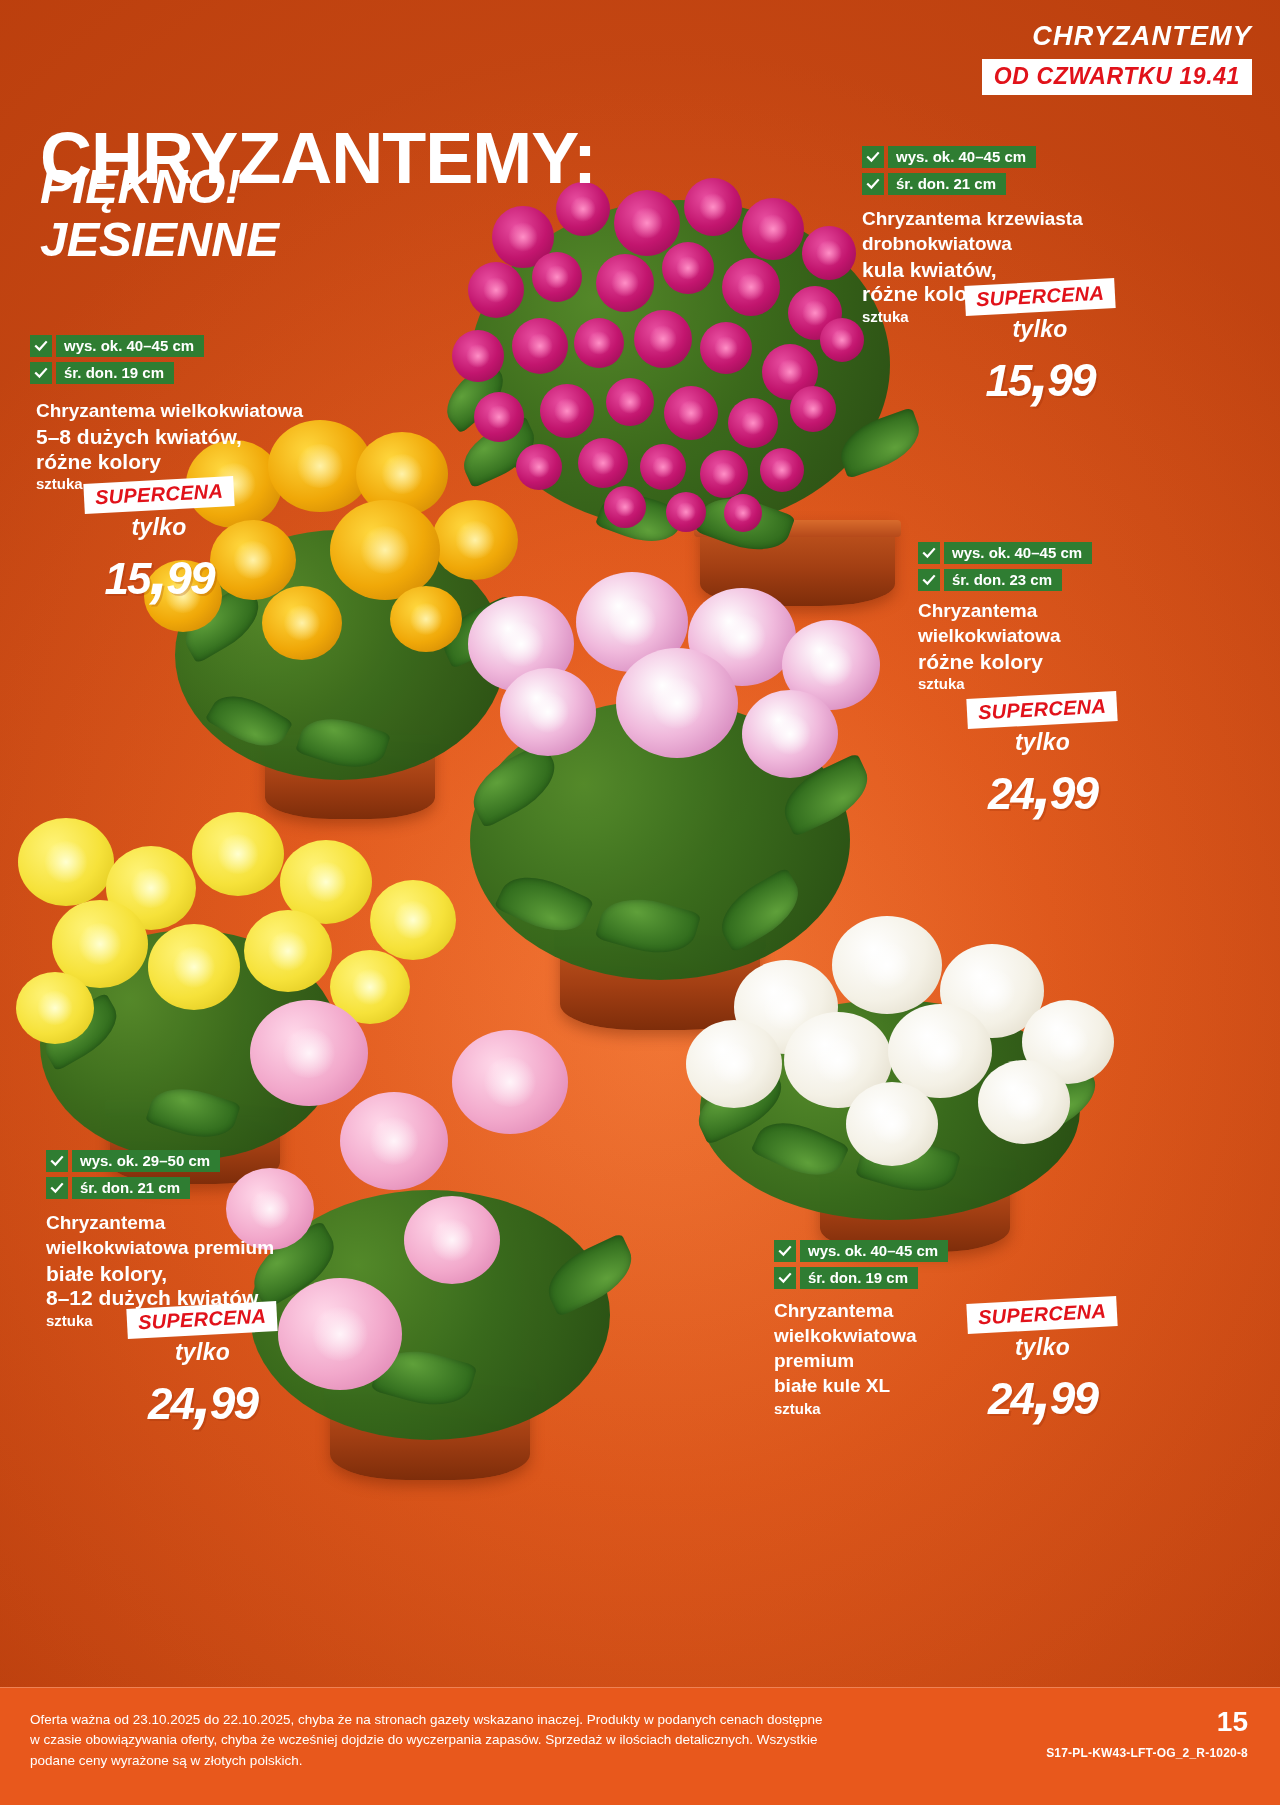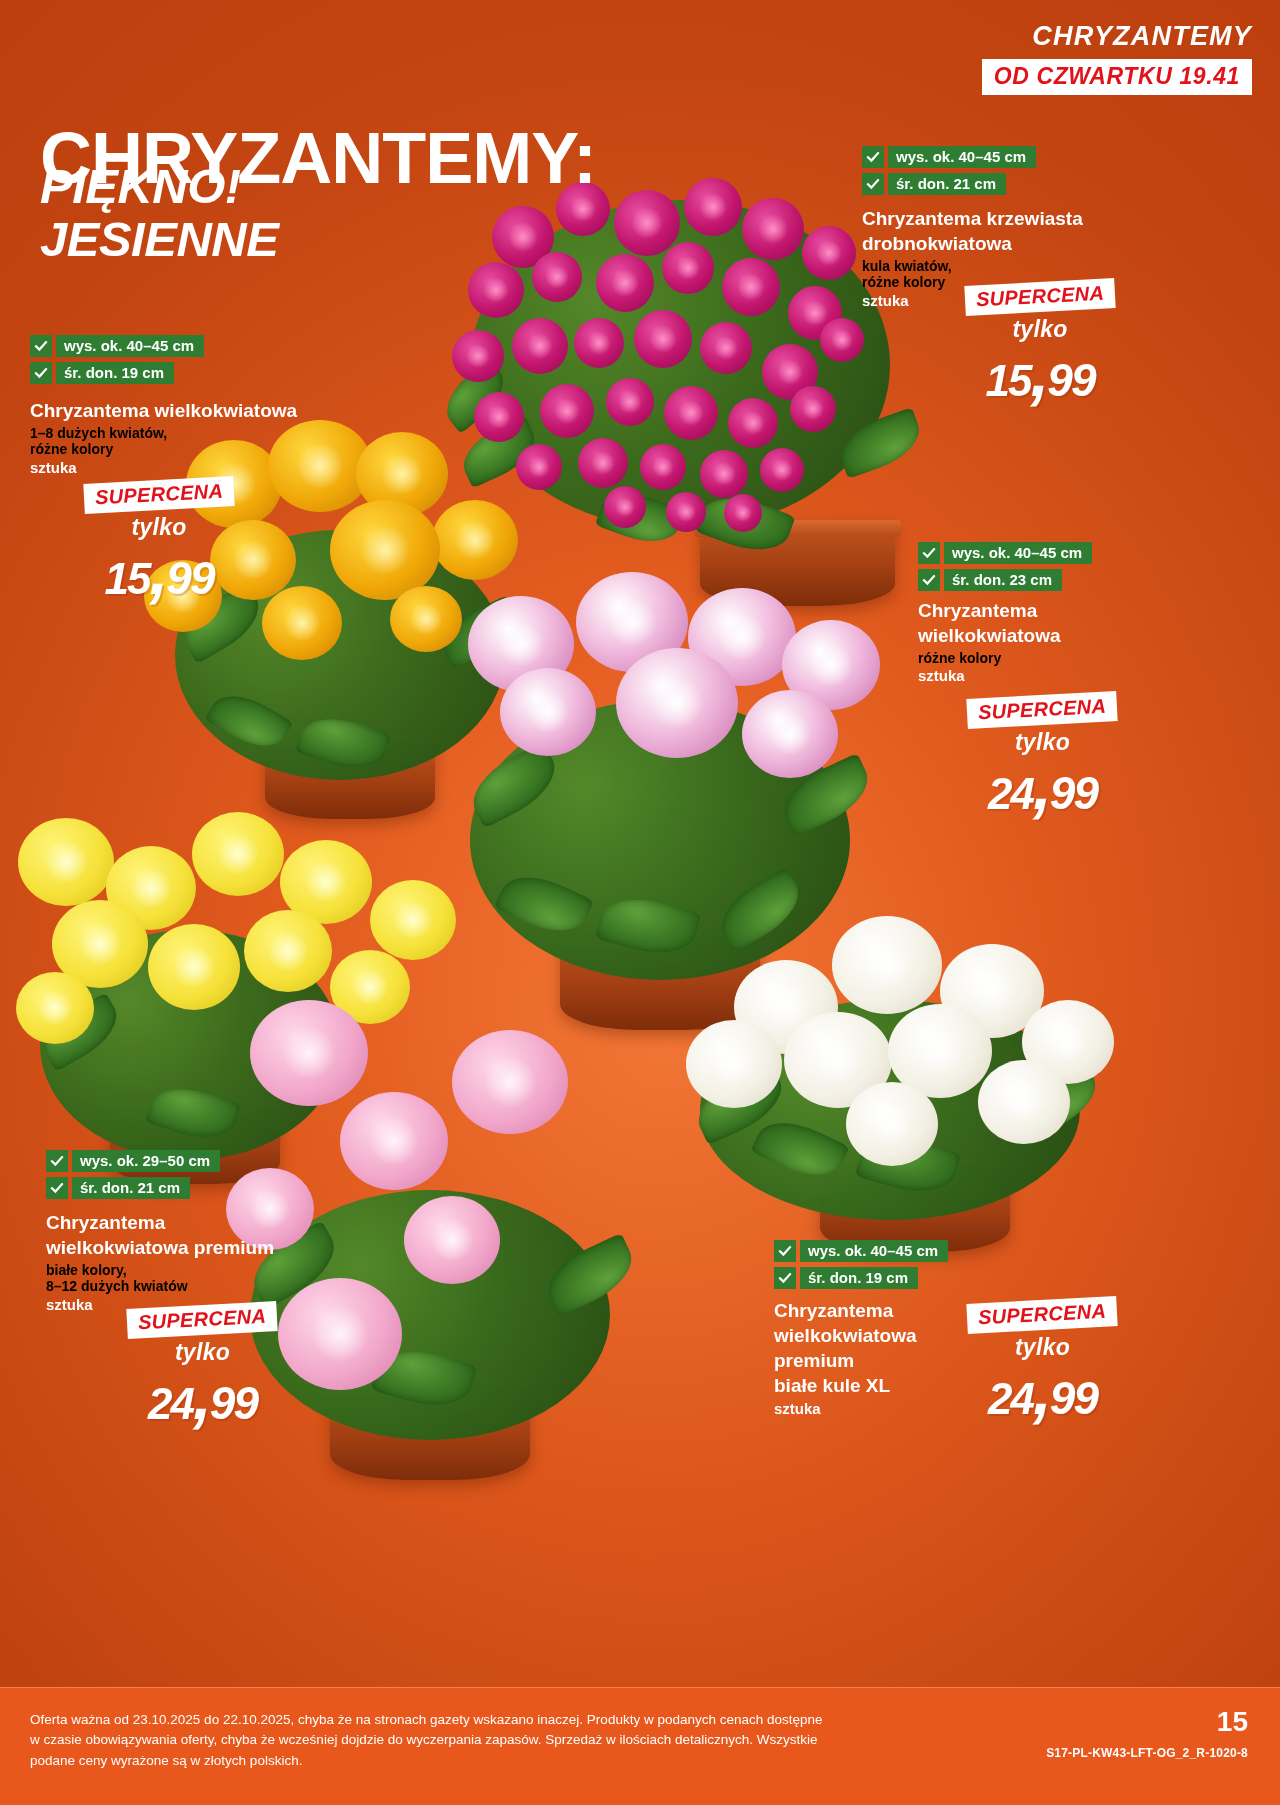--- a/index.html
+++ b/index.html
@@ -103,23 +103,23 @@
 
   
   .prod-title {
     font-size: 19px;
     font-weight: 800;
     color: #fff;
     line-height: 1.15;
     margin: 0 0 3px 0;
   }
   .prod-desc {
-    font-size: 14px;
+    font-size: 21px;
     font-weight: 600;
-    color: #000000;
+    color: #ffffff;
     line-height: 1.18;
   }
   .prod-unit {
     font-size: 15px;
     font-weight: 800;
     color: #fff;
     line-height: 1.3;
   }
 
   
@@ -405,23 +405,23 @@
     </div>
     <div class="spec-row">
       <span class="spec-check">
         <svg width="14" height="14" viewBox="0 0 14 14">
             <path d="M2 7.2 L5.4 10.6 L12 3.2" stroke="#ffffff" stroke-width="2.2" fill="none" stroke-linecap="square"></path>
           </svg>
       </span>
       <span class="spec-label">śr. don. 19 cm</span>
     </div>
   </div>
-  <div style="position:absolute; left:30px; top:400px; width:330px;">
+  <div style="position:absolute; left:36px; top:400px; width:330px;">
     <div class="prod-title">Chryzantema wielkokwiatowa</div>
-    <div class="prod-desc">1–8 dużych kwiatów,</div>
+    <div class="prod-desc">5–8 dużych kwiatów,</div>
     <div class="prod-desc">różne kolory</div>
     <div class="prod-unit">sztuka</div>
   </div>
   <div class="price-block ctr" style="left:64px; top:480px; width:190px;">
     <div class="supercena">SUPERCENA</div>
     <div class="tylko">tylko</div>
     <div class="price">
       <span class="int">15</span><span class="comma">,</span><span class="dec">99</span>
     </div>
   </div>

